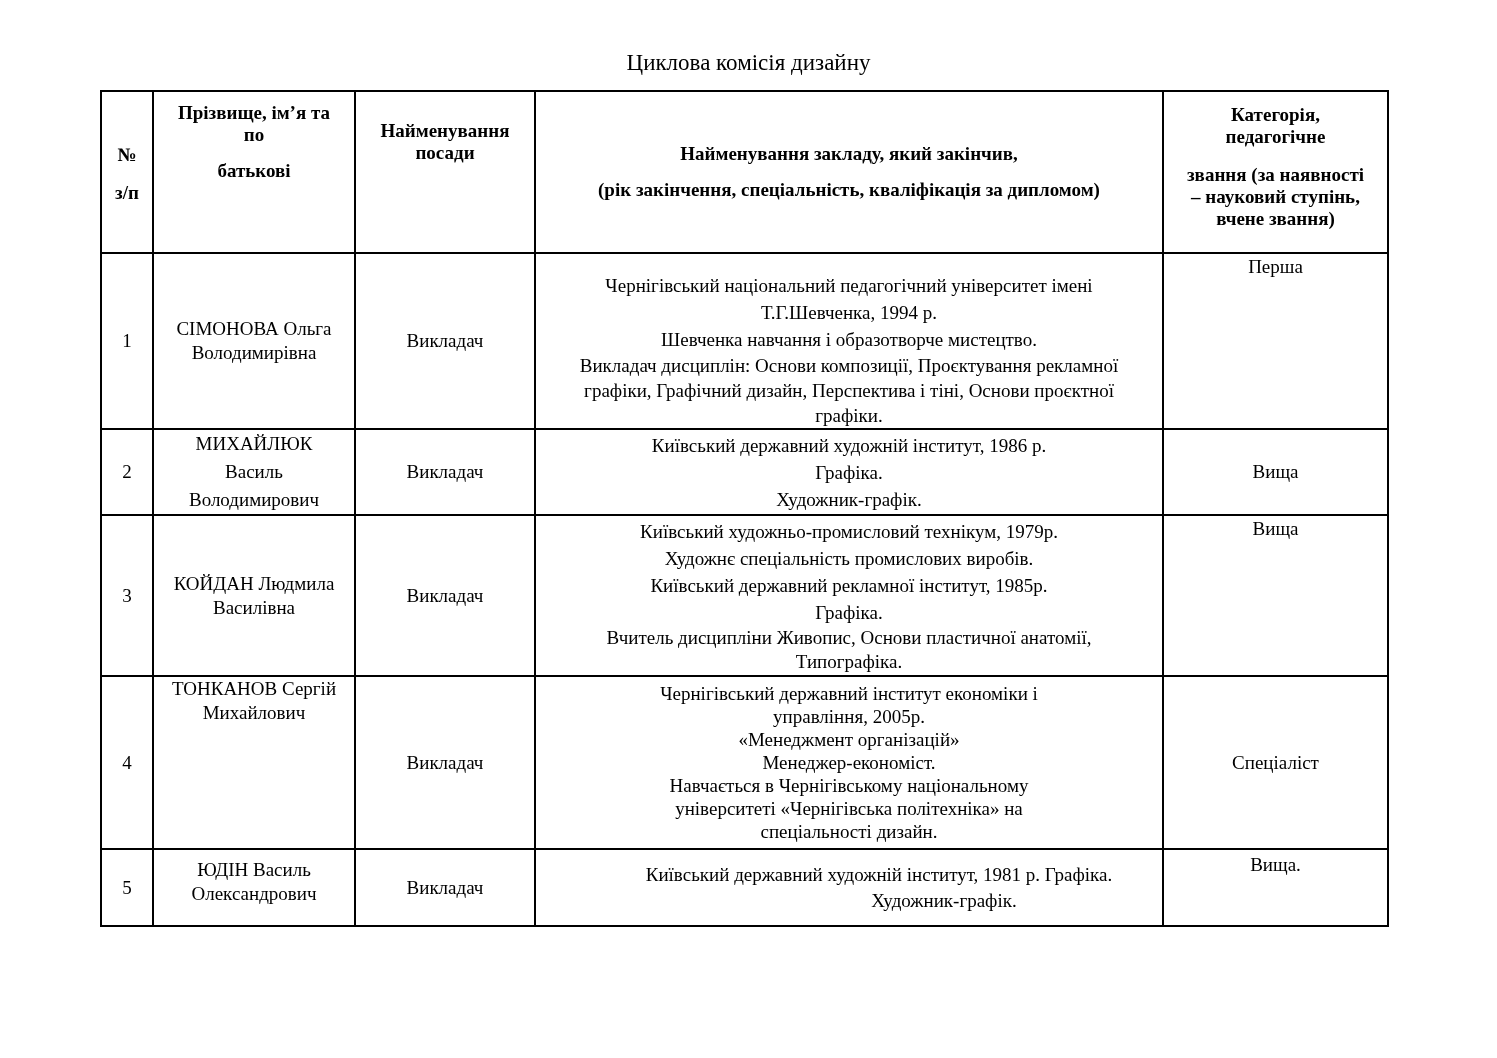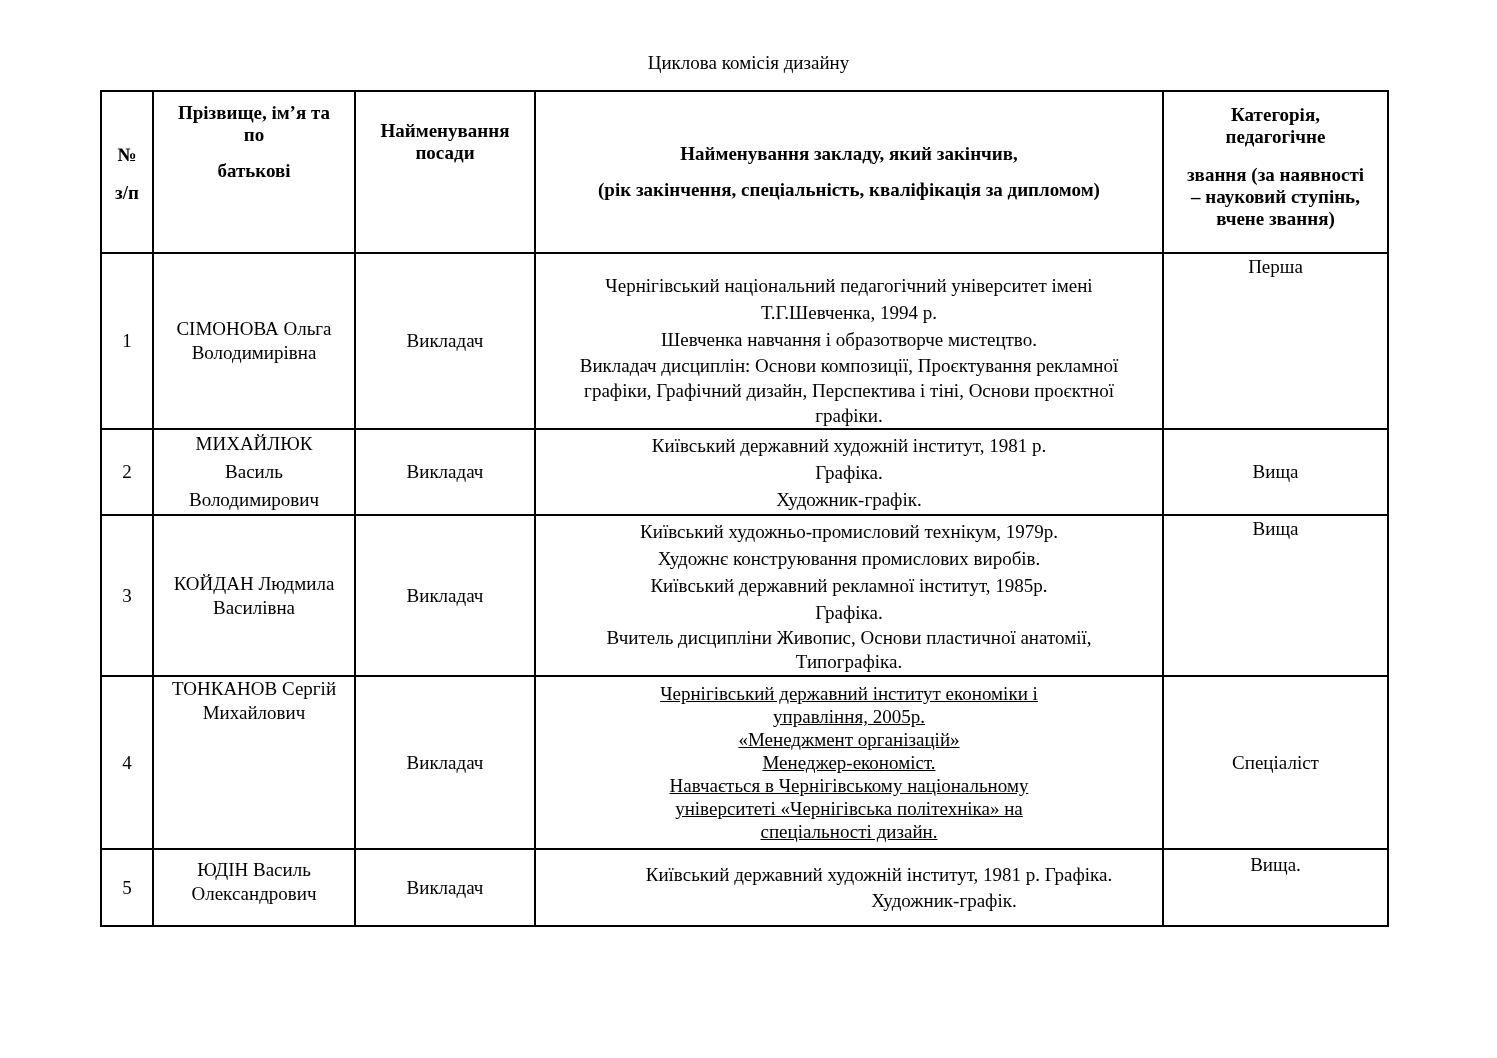--- a/index.html
+++ b/index.html
@@ -14,21 +14,21 @@
       overflow: hidden;
       font-family: "Liberation Serif", "DejaVu Serif", serif;
       color: #000000;
     }
     .doc-title {
       position: absolute;
       left: 0;
       width: 1497px;
       top: 52px;
       text-align: center;
-      font-size: 19px;
+      font-size: 23px;
       line-height: 22px;
     }
     table.staff {
       position: absolute;
       left: 100px;
       top: 90px;
       width: 1287px;
       border-collapse: collapse;
       table-layout: fixed;
       font-size: 19px;
@@ -82,21 +82,21 @@
     tr.r5 { height: 77px; }
 
     tr.r1 td.edu { padding-top: 18px; }
     tr.r1 td.edu span { line-height: 27px; }
     tr.r1 td.edu span.wrap { line-height: 25px; }
     tr.r2 td.edu span { line-height: 27px; }
     tr.r2 td.name span { line-height: 28px; }
     tr.r3 td.edu span { line-height: 27px; }
     tr.r3 td.edu span.wrap { line-height: 24px; }
     tr.r4 td.name, tr.r4 td.cat-top-n { vertical-align: top; }
-    tr.r4 td.edu span { line-height: 23px; text-decoration: underline; }
+    tr.r4 td.edu span { line-height: 23px; }
     tr.r5 td.name { vertical-align: top; padding-top: 8px; }
     tr.r5 td.edu { vertical-align: top; padding-top: 12px; }
     tr.r5 td.edu span.l1 { text-align: center; padding-left: 60px; }
     tr.r5 td.edu span.l2 { text-align: center; padding-left: 190px; }
     tr.r5 td.cat { vertical-align: top; padding-top: 2px; }
     tr.r5 td.num, tr.r5 td.pos { vertical-align: middle; }
   </style>
 </head>
 <body>
 
@@ -158,36 +158,36 @@
     </tr>
     <tr class="r2">
       <td class="num">2</td>
       <td class="name">
         <span>МИХАЙЛЮК</span>
         <span>Василь</span>
         <span>Володимирович</span>
       </td>
       <td class="pos">Викладач</td>
       <td class="edu">
-        <span>Київський державний художній інститут, 1981 р.</span>
+        <span>Київський державний художній інститут, 1986 р.</span>
         <span>Графіка.</span>
         <span>Художник-графік.</span>
       </td>
       <td class="cat">Вища</td>
     </tr>
     <tr class="r3">
       <td class="num">3</td>
       <td class="name">
         <span>КОЙДАН Людмила</span>
         <span>Василівна</span>
       </td>
       <td class="pos">Викладач</td>
       <td class="edu">
         <span>Київський художньо-промисловий технікум, 1979р.</span>
-        <span>Художнє конструювання промислових виробів.</span>
+        <span>Художнє спеціальність промислових виробів.</span>
         <span>Київський державний рекламної інститут, 1985р.</span>
         <span>Графіка.</span>
         <span class="wrap">Вчитель дисципліни Живопис, Основи пластичної анатомії,</span>
         <span class="wrap">Типографіка.</span>
       </td>
       <td class="cat cat-top">Вища</td>
     </tr>
     <tr class="r4">
       <td class="num">4</td>
       <td class="name">

